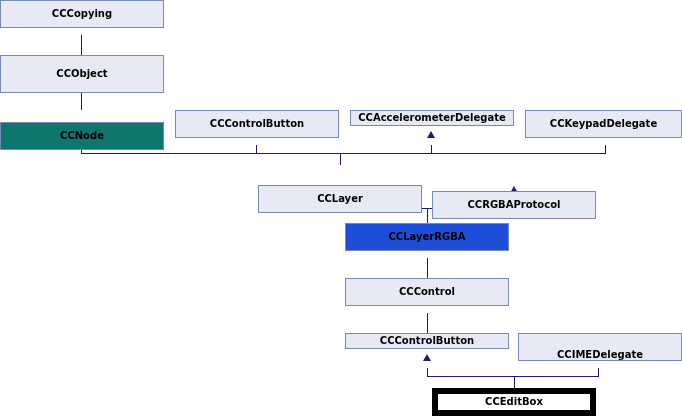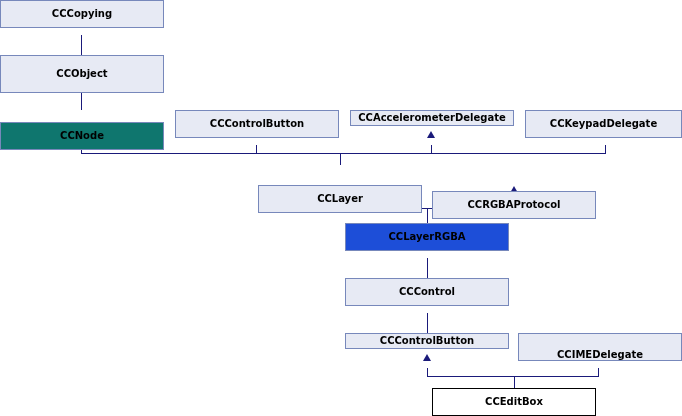--- a/index.html
+++ b/index.html
@@ -25,21 +25,21 @@
     align-items: center;
     justify-content: center;
     font-size: 10px;
     color: #000000;
     line-height: 1;
     white-space: nowrap;
     letter-spacing: 0px;
     font-weight: bold;
   }
   .node.focus {
-    border: 1px solid #4c1d95;
+    border: 6px solid #4c1d95;
     background: #ffffff;
   }
   .node-label {
     display: block;
     pointer-events: none;
   }
   .edge {
     position: absolute;
     background: #1a1a7a;
   }

